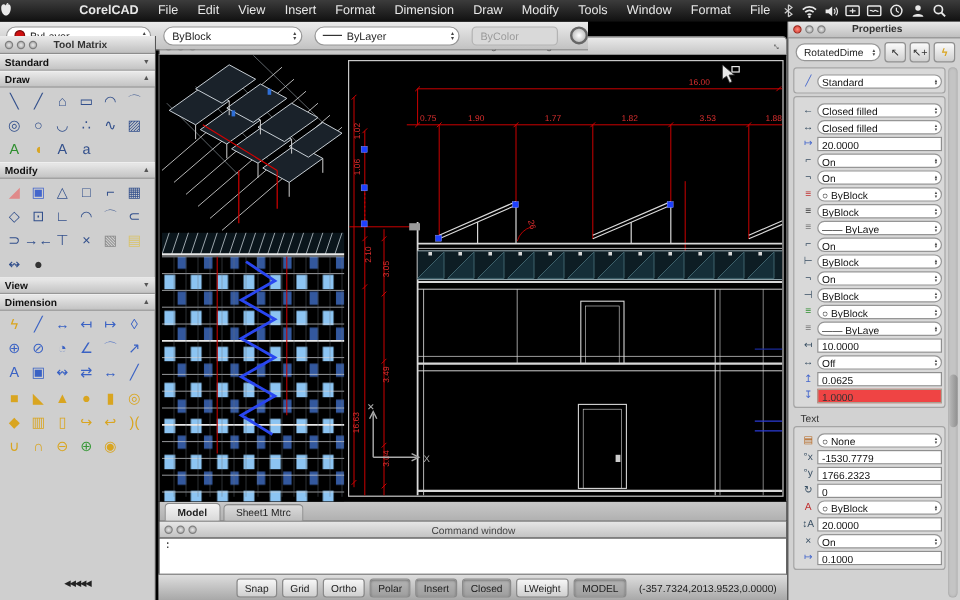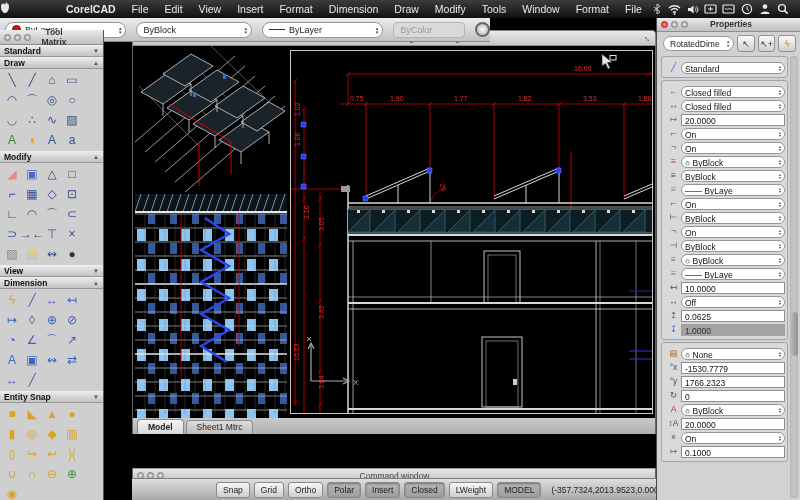--- a/index.html
+++ b/index.html
@@ -27,21 +27,21 @@
     position:absolute;right:4px;top:3px;color:#444;}
   .dd .dot{width:7px;height:7px;border-radius:50%;background:#d01010;border:1px solid #7a0c0c;margin-right:4px;}
   .dd .lnsw{display:inline-block;width:16px;border-top:1.5px solid #333;margin-right:4px;}
   .dd.w1{width:122px}.dd.w2{width:116px}.dd.w3{width:122px}
   .dd.disabled{width:72px;background:#d9d9d9;color:#9a9a9a;border-color:#b3b3b3;border-radius:4px;}
   .dd.disabled::after{content:"";}
   .roundbtn{width:11px;height:11px;border-radius:50%;border:2px solid #666;
     background:radial-gradient(#fff,#aaa);}
 
   
-  .toolmatrix{position:absolute;left:0;top:30px;width:104px;height:470px;background:#cfcfcf;
+  .toolmatrix{position:absolute;left:0;top:30px;width:130px;height:470px;background:#cfcfcf;
     border-right:1px solid #555;display:flex;flex-direction:column;z-index:25;box-sizing:border-box;}
   .ptitle{height:14px;background:linear-gradient(#ececec,#bfbfbf);border-bottom:1px solid #8d8d8d;
     display:flex;align-items:center;font-size:8.5px;color:#333;font-weight:bold;}
   .tlights{display:flex;gap:3px;padding:0 4px;}
   .tl{width:7px;height:7px;border-radius:50%;background:radial-gradient(#e9e9e9,#9c9c9c);border:1px solid #7e7e7e;box-sizing:border-box;}
   .tl.red{background:radial-gradient(#ff8a7e,#d8372a);border-color:#a02218;}
   .ptitle .cap{flex:1;text-align:center;padding-right:30px;}
   .sechdr{height:12px;background:linear-gradient(#e9e9e9,#c3c3c3);border-top:1px solid #efefef;
     border-bottom:1px solid #979797;display:flex;align-items:center;font-size:8.5px;font-weight:bold;
     color:#111;padding:0 4px;justify-content:space-between;}
@@ -70,29 +70,29 @@
   .tabs{height:16px;background:linear-gradient(#c9c9c9,#b0b0b0);border-left:1px solid #666;border-right:1px solid #666;
     display:flex;align-items:flex-end;padding-left:4px;box-sizing:border-box;}
   .tab{height:13px;line-height:13px;padding:0 10px;font-size:8.5px;color:#222;
     background:linear-gradient(#dcdcdc,#bdbdbd);border:1px solid #8b8b8b;border-bottom:none;
     border-radius:4px 4px 0 0;margin-right:2px;}
   .tab.active{background:linear-gradient(#f4f4f4,#d9d9d9);font-weight:bold;height:14px;line-height:14px;}
 
   
   .cmdwin{border-left:1px solid #666;border-right:1px solid #666;box-sizing:border-box;}
   .cmdtitle{height:13px;background:linear-gradient(#e6e6e6,#c2c2c2);border-top:1px solid #9a9a9a;
-    border-bottom:1px solid #8d8d8d;display:flex;align-items:center;font-size:8.5px;color:#444;margin-top:34px;}
+    border-bottom:1px solid #8d8d8d;display:flex;align-items:center;font-size:8.5px;color:#444;}
   .cmdtitle .cap{flex:1;text-align:center;padding-right:34px;}
   .cmdbody{height:30px;background:#fff;font-family:"Liberation Mono",monospace;font-size:9px;color:#333;
     padding:1px 4px;box-sizing:border-box;}
 
   
   .statusbar{position:absolute;left:132px;top:478px;width:524px;height:22px;
     background:linear-gradient(#dedede,#a8a8a8);border-top:1px solid #7d7d7d;
-    display:flex;align-items:center;gap:4px;padding-left:84px;box-sizing:border-box;z-index:10;}
+    display:flex;align-items:center;gap:4px;padding-left:65px;box-sizing:border-box;z-index:10;}
   .sbtn{font-size:8.5px;color:#222;padding:2px 6px;border:1px solid #8a8a8a;border-radius:3px;
     background:linear-gradient(#f7f7f7,#cfcfcf);}
   .sbtn.pressed{background:linear-gradient(#b5b5b5,#9e9e9e);box-shadow:inset 0 1px 2px rgba(0,0,0,.35);}
   .coords{font-size:8.5px;color:#222;margin-left:6px;white-space:nowrap;}
 
   
   .props{position:absolute;left:656px;top:17px;width:144px;height:483px;background:#d2d2d2;
     border-left:1px solid #4a4a4a;box-sizing:border-box;display:flex;flex-direction:column;z-index:28;justify-content:flex-end;}
   .props .ptitle{height:14px;}
   .ptoolrow{display:flex;align-items:center;gap:3px;padding:3px 4px 2px 6px;}
@@ -108,21 +108,21 @@
   .pcontent{position:relative;flex:1;padding:2px 12px 0 4px;}
   .pgroup{border:1px solid #a5a5a5;border-radius:3px;background:#d9d9d9;padding:3px 2px;margin-bottom:2px;}
   .plabel{font-size:8.5px;color:#333;padding:2px 0 1px 6px;}
   .prow{display:flex;align-items:center;height:13px;margin:1px 0 0 2px;}
   .picon{width:15px;font-size:8.5px;color:#3a5064;text-align:center;flex:none;line-height:13px;}
   .pctl{position:relative;flex:1;height:12px;line-height:12px;font-size:8.5px;color:#111;
     background:#fff;border:1px solid #8f8f8f;padding:0 3px;white-space:nowrap;overflow:hidden;box-sizing:border-box;}
   .pctl.sel{border-radius:7px;padding-right:12px;border-color:#969696;}
   .pctl.sel::after{content:"\25B4\A\25BE";white-space:pre;font-size:4px;line-height:3.5px;
     position:absolute;right:3px;top:2px;color:#444;}
-  .pctl.dis{background:#a3a3a3;border-color:#a8a193;color:#333;}
+  .pctl.dis{background:#ef4444;border-color:#a8a193;color:#333;}
   .pscroll{position:absolute;right:2px;top:2px;bottom:2px;width:8px;border-radius:4px;background:#c4c4c4;
     box-shadow:inset 0 0 2px rgba(0,0,0,.25);}
   .pthumb{position:absolute;left:0.5px;top:256px;width:7px;height:44px;border-radius:4px;
     background:linear-gradient(90deg,#b9b9b9,#8f8f8f);}
 
   
   .dimt{font-family:"Liberation Sans",sans-serif;font-size:7px;fill:#e03030;}
   .axt{font-family:"Liberation Sans",sans-serif;font-size:8px;fill:#aaa;}
 </style>
 </head>
@@ -305,24 +305,20 @@
         <span class="ti">◔</span>
         <span class="ti">∠</span>
         <span class="ti">⌒</span>
         <span class="ti">↗</span>
         <span class="ti">A</span>
         <span class="ti">▣</span>
         <span class="ti">↭</span>
         <span class="ti">⇄</span>
         <span class="ti">↔</span>
         <span class="ti">╱</span>
-      </div>
-    <div class="sechdr">
-        <span>Entity Snap</span>
-        <span class="car">▼</span>
       </div>
     <div class="toolgrid grid-model">
 
     <span class="ti">■</span>
         <span class="ti">◣</span>
         <span class="ti">▲</span>
         <span class="ti">●</span>
         <span class="ti">▮</span>
         <span class="ti">◎</span>
         <span class="ti">◆</span>
@@ -658,20 +654,21 @@
           <div class="prow">
             <span class="picon" style="color: rgb(68, 102, 204);">↥</span>
             <span class="pctl inp">0.0625</span>
           </div>
 
           <div class="prow">
             <span class="picon" style="color: rgb(68, 102, 204);">↧</span>
             <span class="pctl inp dis">1.0000</span>
           </div>
         </div>
+      <div class="plabel">Text</div>
       <div class="pgroup">
 
           <div class="prow">
             <span class="picon" style="color: rgb(181, 101, 29);">▤</span>
             <span class="pctl sel">○ None</span>
           </div>
 
           <div class="prow">
             <span class="picon">°x</span>
             <span class="pctl inp">-1530.7779</span>

